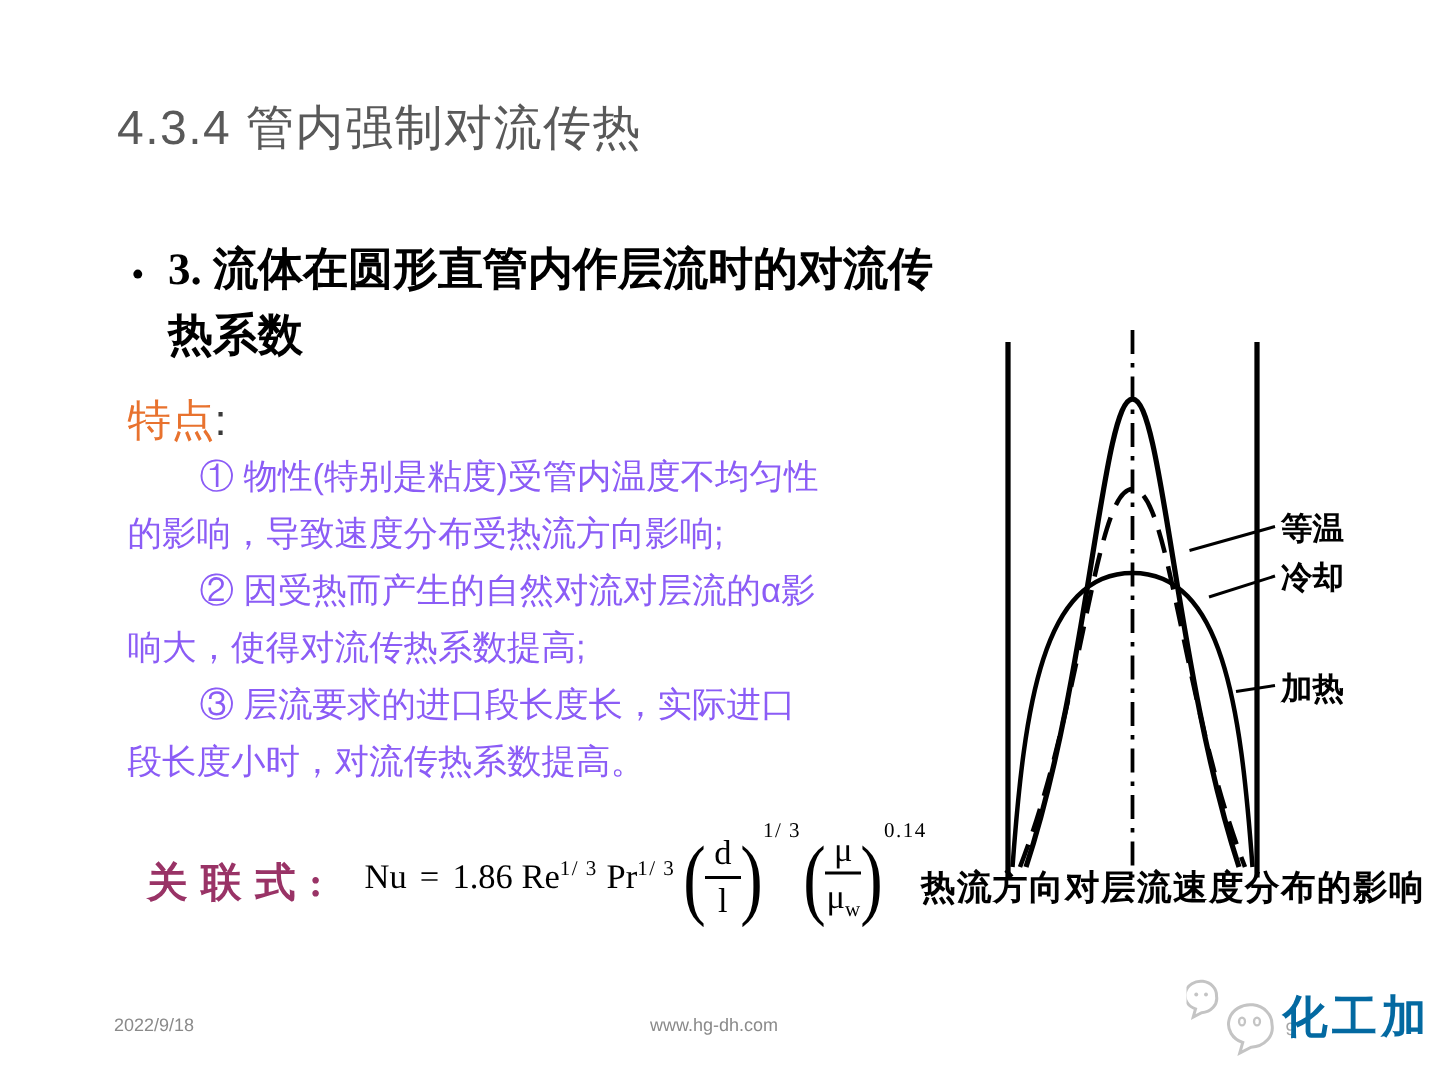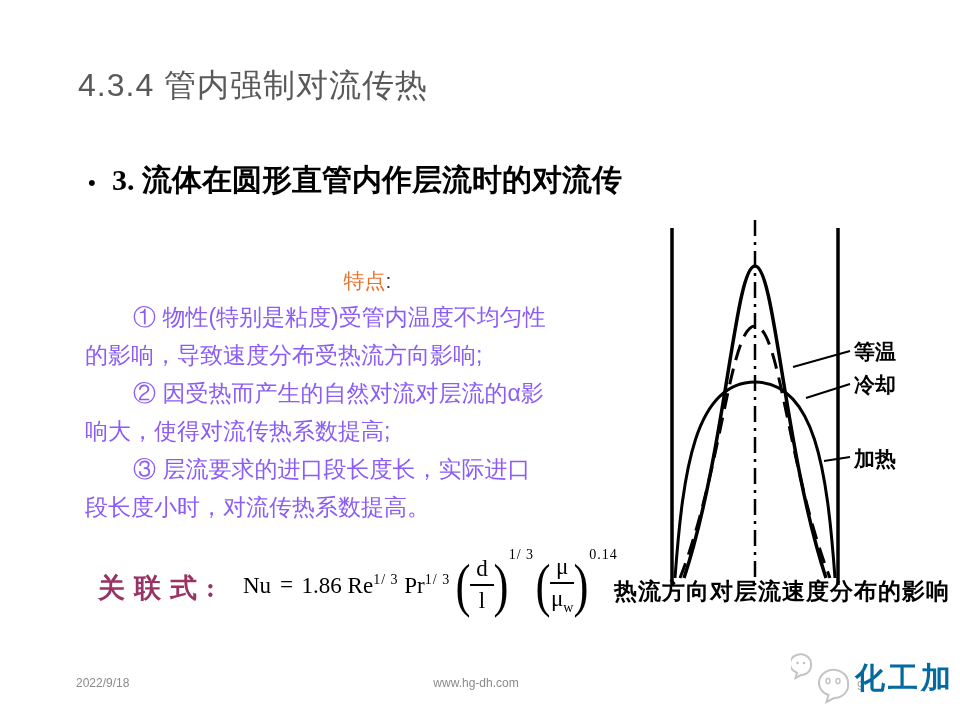--- a/index.html
+++ b/index.html
@@ -20,21 +20,21 @@
   }
 
   
   .heading{left:112px;top:158px;width:560px;
     font-family:"Liberation Serif",serif;
     font-weight:700;font-size:30px;line-height:44px;color:#000;}
   .heading-bullet{left:88px;top:170px;font-size:22px;color:#000;}
 
   
   .features{left:85px;top:264px;width:565px;}
-  .feature-label-row{font-size:21px;line-height:34px;text-align:center;}
+  .feature-label-row{font-size:29px;line-height:34px;}
   .feature-label{color:#E8722E;}
   .feature-colon{color:#3a3a3a;}
   .feature-line{font-size:23px;line-height:38px;color:#8b5cf6;}
   .feature-line.indent{padding-left:48px;}
 
   
   .corr-label{
     left:98px;top:570px;
     font-family:Liberation Serif, serif;
     font-weight:700;font-size:27px;color:#993366;
@@ -82,20 +82,21 @@
   }
 </style>
 </head>
 <body>
 
 <div class="abs slide-title">4.3.4 管内强制对流传热</div>
 
 <div class="abs heading-bullet">•</div>
 <div class="abs heading">
   <div>3. 流体在圆形直管内作层流时的对流传</div>
+  <div>热系数</div>
 </div>
 
 <div class="abs features">
   <div class="feature-label-row">
     <span class="feature-label">特点</span><span class="feature-colon">:</span>
   </div>
   <div class="feature-line indent">① 物性(特别是粘度)受管内温度不均匀性</div>
   <div class="feature-line">的影响，导致速度分布受热流方向影响;</div>
   <div class="feature-line indent">② 因受热而产生的自然对流对层流的α影</div>
   <div class="feature-line">响大，使得对流传热系数提高;</div>

